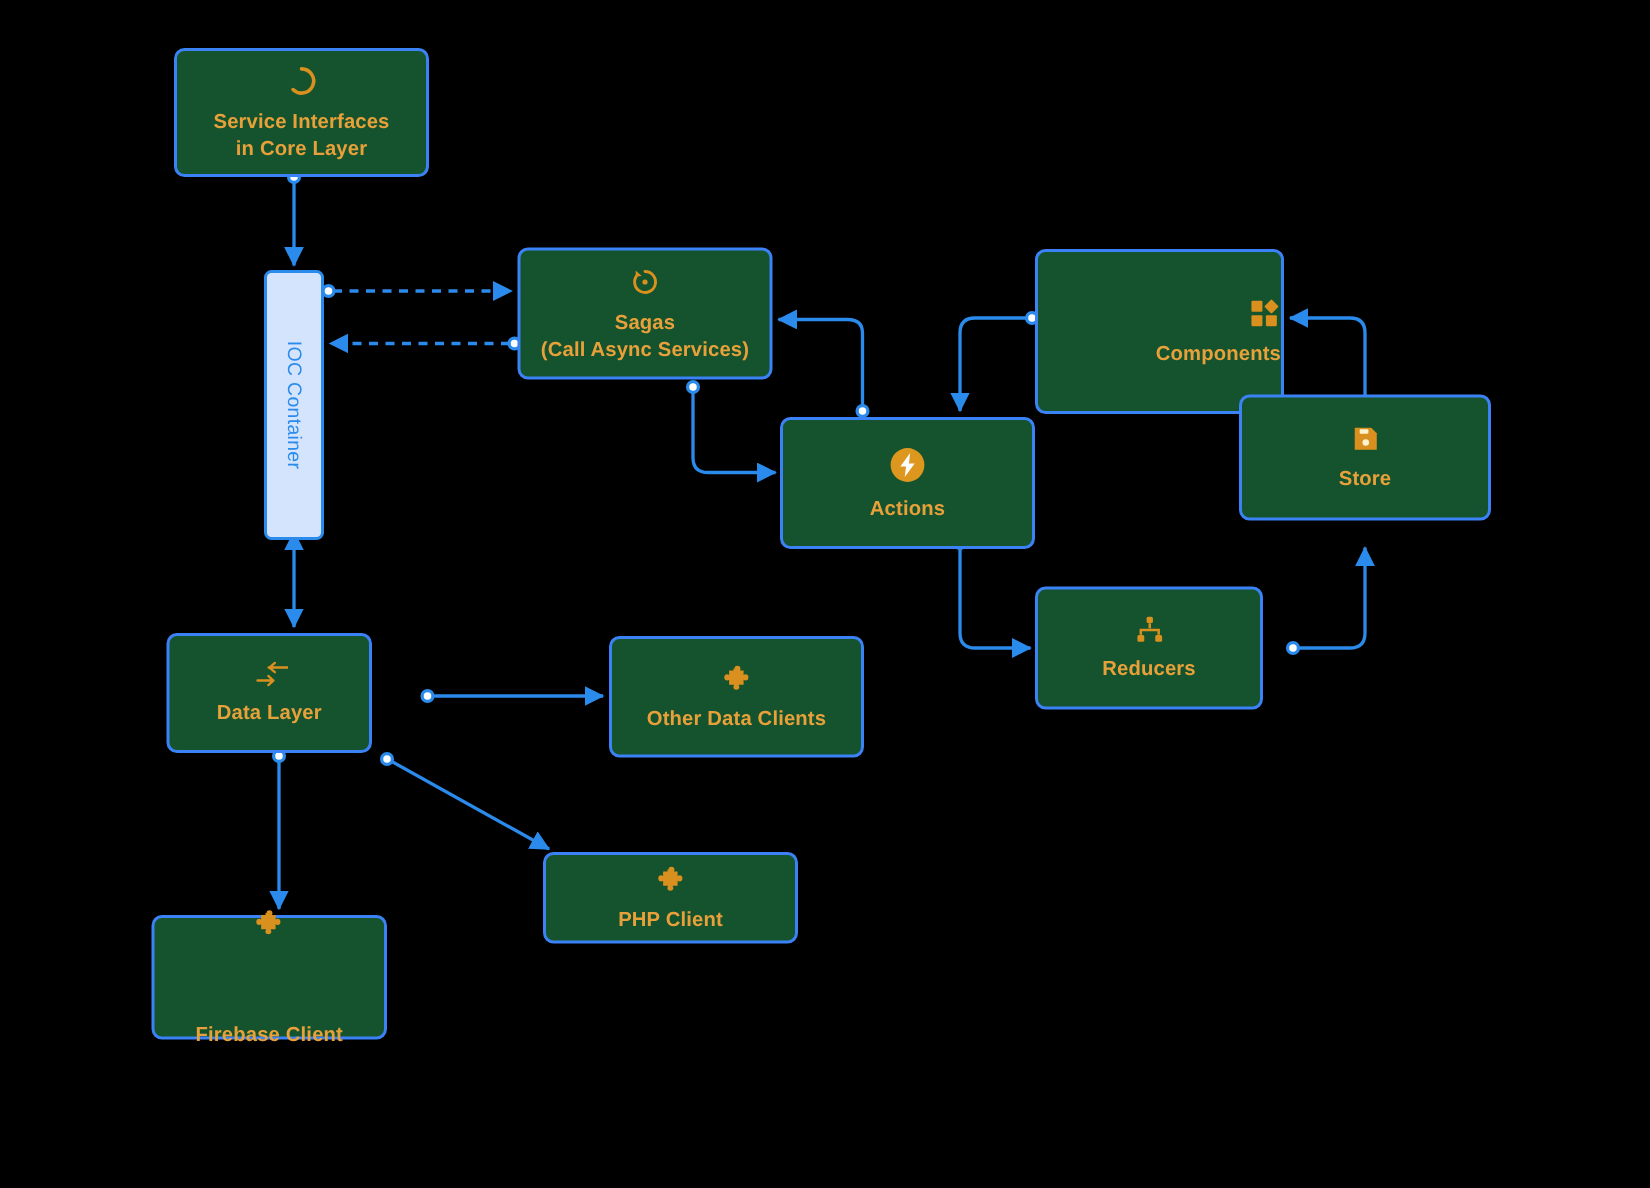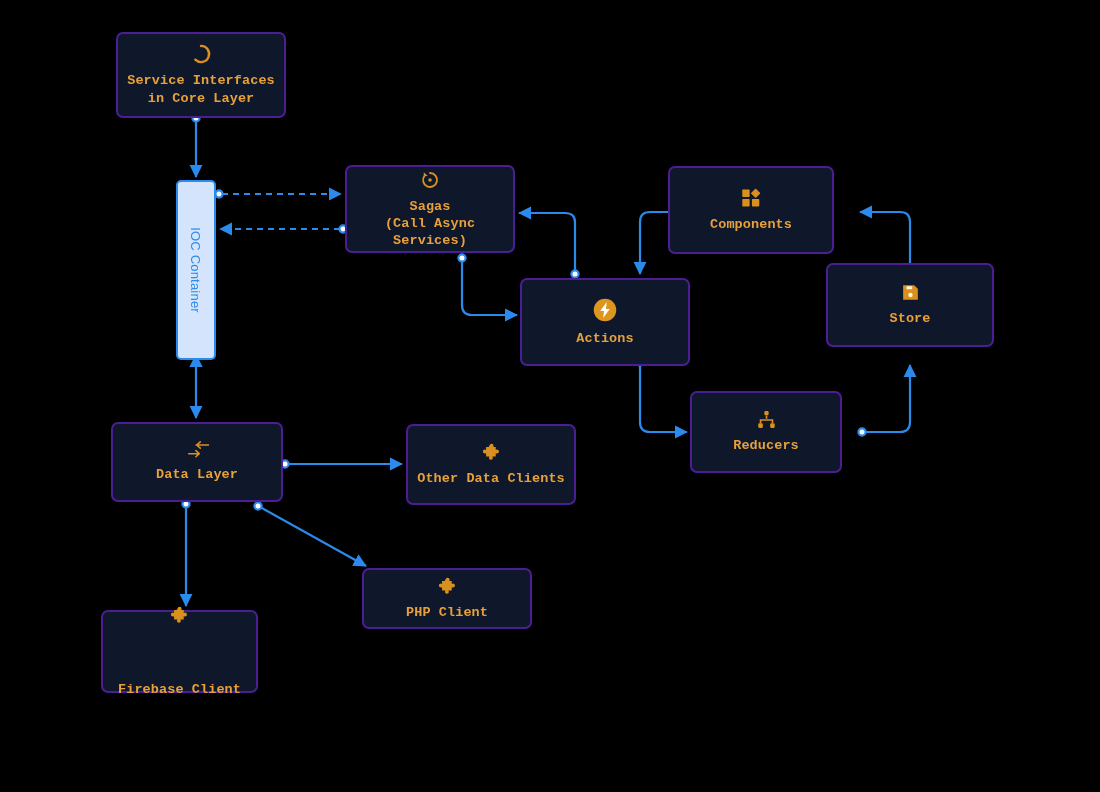--- a/index.html
+++ b/index.html
@@ -26,23 +26,22 @@
   .node {
     position: absolute;
     border-radius: 7px;
     display: flex;
     flex-direction: column;
     align-items: center;
     justify-content: center;
     text-align: center;
   }
   .node-yellow {
-    background: #0f172a;
-    border: 2px solid #4c1d95;
-    font-family: Liberation Mono, monospace;
+    background: #14532d;
+    border: 2px solid #3b82f6;
   }
   .node-blue {
     background: #d4e4fc;
     border: 2px solid #2b8bec;
   }
   .node-label {
     font-size: 13.5px;
     font-weight: bold;
     color: #e8a13a;
     line-height: 1.28;
@@ -174,21 +173,21 @@
       <svg width="22" height="22" viewBox="0 0 24 24">
         <path d="M12 4.4 A7.6 7.6 0 1 1 6.0 7.4" fill="none" stroke="#d9901f" stroke-width="2.1" stroke-linecap="round"></path>
         <path d="M5.2 3.6 L5.3 8.0 L9.6 7.7 z" fill="#d9901f"></path>
         <circle cx="12" cy="12" r="1.9" fill="#d9901f"></circle>
       </svg>
     </span>
     <span class="node-label">Sagas
 (Call Async Services)</span>
   </div>
 
-  <div class="node node-yellow" style="left:668px; top:166px; width:166px; height:88px;">
+  <div class="node node-yellow" style="left:690px; top:166px; width:166px; height:110px;align-items:flex-end;">
     <span class="node-icon">
       <svg width="22" height="22" viewBox="0 0 24 24">
         <rect x="2.5" y="2.8" width="8" height="8" rx="0.8" fill="#d9901f"></rect>
         <rect x="2.5" y="13.2" width="8" height="8" rx="0.8" fill="#d9901f"></rect>
         <rect x="13" y="13.2" width="8" height="8" rx="0.8" fill="#d9901f"></rect>
         <rect x="13.3" y="3.1" width="7.5" height="7.5" rx="0.8" fill="#d9901f" transform="rotate(45 17.05 6.85)"></rect>
       </svg>
     </span>
     <span class="node-label">Components</span>
   </div>
@@ -219,21 +218,21 @@
       <svg width="21" height="21" viewBox="0 0 24 24">
         <rect x="9.6" y="2.4" width="4.8" height="4.8" rx="1.2" fill="#d9901f"></rect>
         <rect x="2.6" y="16.4" width="5.2" height="5.2" rx="1.2" fill="#d9901f"></rect>
         <rect x="16.2" y="16.4" width="5.2" height="5.2" rx="1.2" fill="#d9901f"></rect>
         <path d="M12 7.4 L12 11.2 M5.2 16.2 L5.2 12.6 L18.8 12.6 L18.8 16.2" fill="none" stroke="#d9901f" stroke-width="1.9"></path>
       </svg>
     </span>
     <span class="node-label">Reducers</span>
   </div>
 
-  <div class="node node-yellow" style="left:111px; top:422px; width:172px; height:80px;">
+  <div class="node node-yellow" style="left:111px; top:422px; width:137px; height:80px;">
     <span class="node-icon">
       <svg width="24" height="18" viewBox="0 0 26 18">
         <path d="M3 5.6 L18 5.6 M13.5 2.2 L17.4 5.6 L13.5 9.0" fill="none" stroke="#d9901f" stroke-width="1.7" stroke-linecap="round" stroke-linejoin="round" transform="translate(4,-2) scale(-1,1) translate(-26,0)"></path>
         <path d="M4 13.0 L15.5 13.0 M11.8 9.7 L15.4 13.0 L11.8 16.3" fill="none" stroke="#d9901f" stroke-width="1.7" stroke-linecap="round" stroke-linejoin="round"></path>
       </svg>
     </span>
     <span class="node-label">Data Layer</span>
   </div>
 
   <div class="node node-yellow" style="left:406px; top:424px; width:170px; height:81px;">

